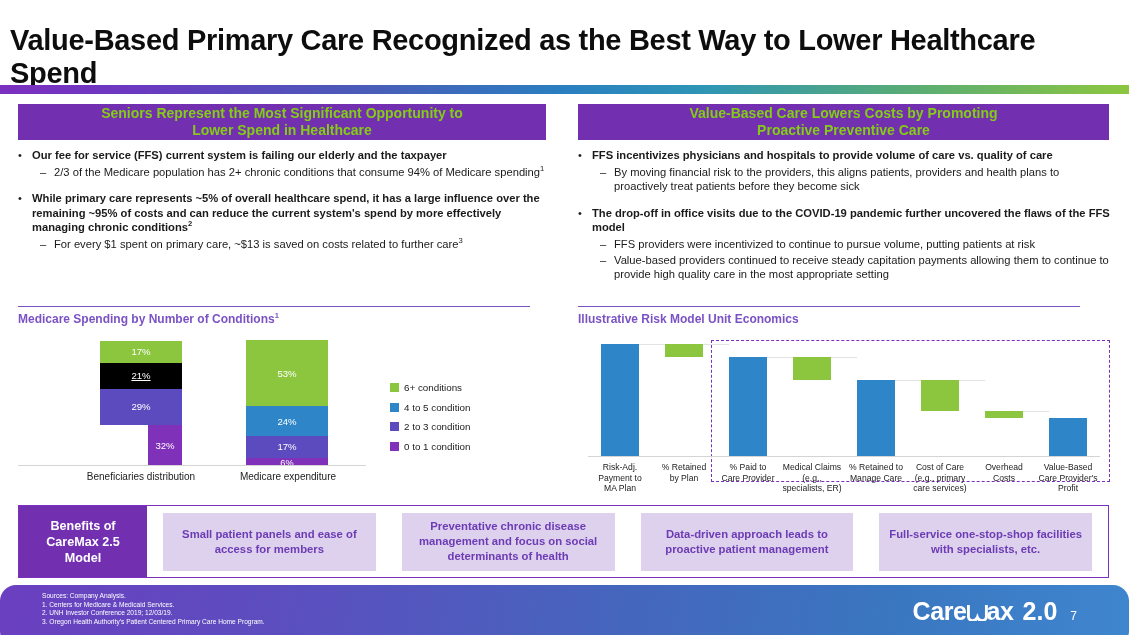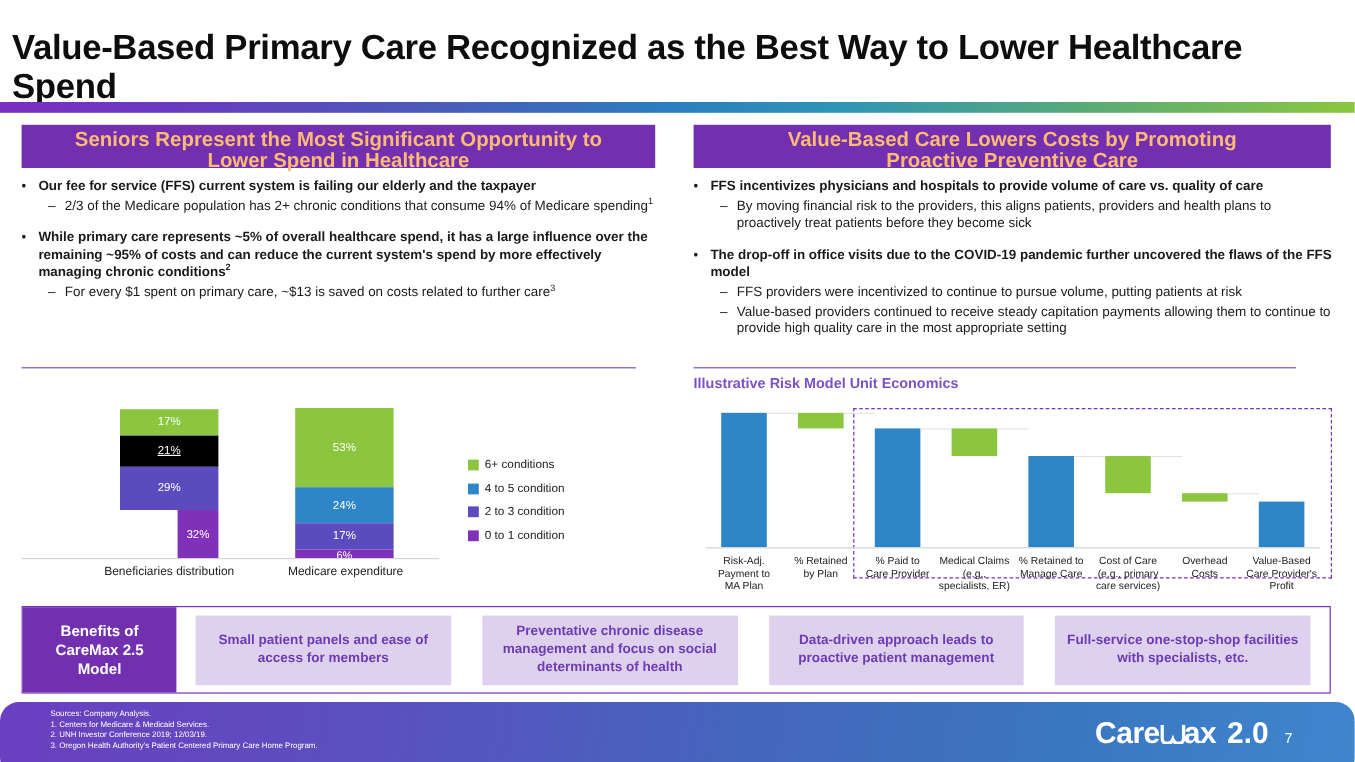--- a/index.html
+++ b/index.html
@@ -20,24 +20,24 @@
     color:#0d0d0d;
   }
   .accent-bar{
     position:absolute;left:0;top:85px;width:1129px;height:9px;
     background:linear-gradient(90deg,#7b2fbe 0%,#6b39c0 12%,#4a5bb8 32%,#2a7fc0 50%,#2e95b6 62%,#58ab77 80%,#8cc63f 100%);
   }
 
   
   .panel-head{
     position:absolute;
-    background:#7230b0;color:#fdba74;
-    font-size:17px;font-weight:bold;line-height:17px;
+    background:#7230b0;color:#84cc16;
+    font-size:14px;font-weight:bold;line-height:17px;
     text-align:center;
-    display:flex;align-items:flex-start;justify-content:center;
+    display:flex;align-items:center;justify-content:center;
     padding:4px 6px;box-sizing:border-box;
   }
   #head-left{left:18px;top:104px;width:528px;height:36px;}
   #head-right{left:578px;top:104px;width:531px;height:36px;}
 
   
   .bullets{position:absolute;font-size:11.2px;line-height:14.6px;color:#1a1a1a;}
   #bullets-left{left:18px;top:148px;width:534px;}
   #bullets-right{left:578px;top:148px;width:536px;}
   .b1{display:flex;margin-bottom:2px;}
@@ -193,20 +193,21 @@
       <span class="txt">FFS providers were incentivized to continue to pursue volume, putting patients at risk</span>
     </div>
     <div class="b2">
       <span class="dash">–</span>
       <span class="txt">Value-based providers continued to receive steady capitation payments allowing them to continue to provide high quality care in the most appropriate setting</span>
     </div>
   </div>
 
   <div class="sec" id="sec-left">
     <div class="rule"></div>
+    <div class="lbl">Medicare Spending by Number of Conditions<sup>1</sup></div>
   </div>
   <div class="sec" id="sec-right">
     <div class="rule"></div>
     <div class="lbl">Illustrative Risk Model Unit Economics</div>
   </div>
 
   <div id="stacked">
     <div class="sb-plot">
       <div class="sb-col" id="sb-col-0">
           <div class="sb-seg" style="background: rgb(140, 198, 63); height: 21.25px;">17%</div>

